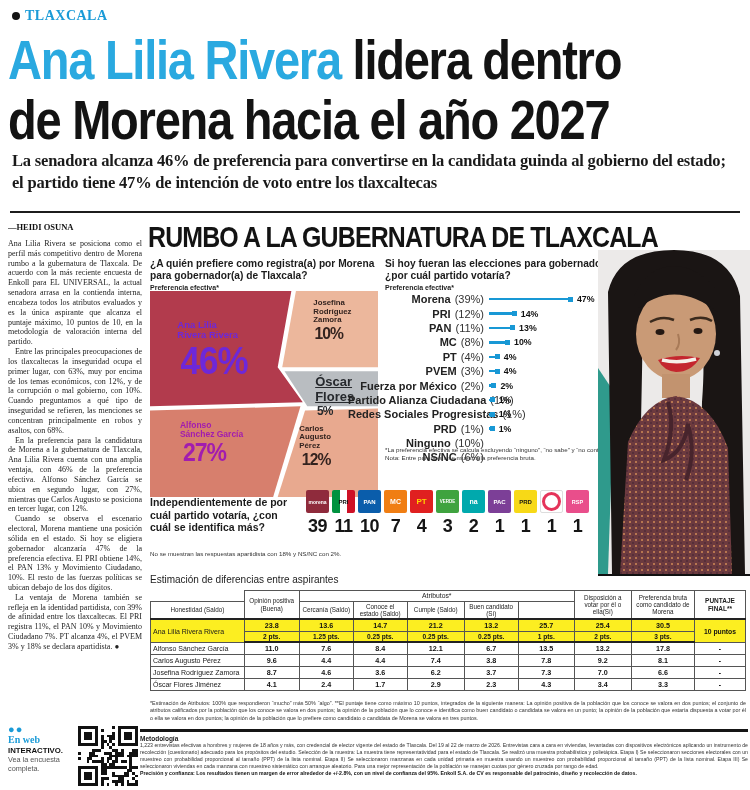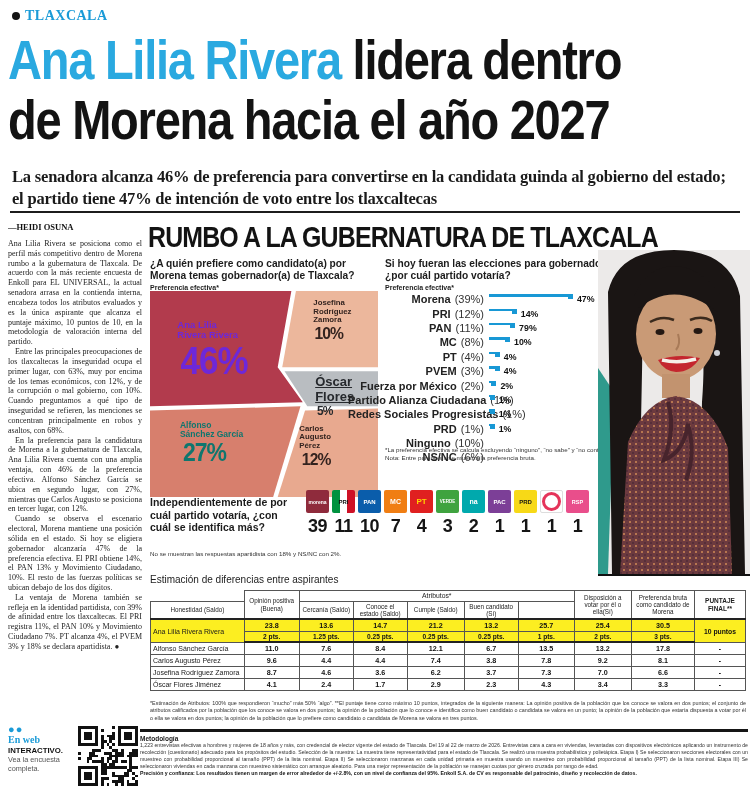--- a/index.html
+++ b/index.html
@@ -7,21 +7,21 @@
         font-family:"Liberation Sans",sans-serif;color:#111;}
   
   .kicker{position:absolute;left:12px;top:8px;display:flex;align-items:center;gap:5px;}
   .kicker .dot{width:8px;height:8px;border-radius:50%;background:#141414;}
   .kicker .klabel{font-family:"Liberation Serif",serif;font-weight:bold;font-size:14px;
                   letter-spacing:.5px;color:#1b9bd7;}
   .hline{position:absolute;left:8px;font-weight:bold;font-size:56px;letter-spacing:-1.5px;
          line-height:1;transform:scaleX(.84);transform-origin:left;white-space:nowrap;color:#131313;}
   .hl1{top:32px;} .hl2{top:92px;}
   .hl-blue{color:#2aa9e0;}
-  .deck{position:absolute;left:12px;top:166px;width:726px;font-family:"Liberation Serif",serif;
+  .deck{position:absolute;left:12px;top:150px;width:726px;font-family:"Liberation Serif",serif;
         font-weight:bold;font-size:16.5px;line-height:1.32;color:#1a1a1a;letter-spacing:-.2px;}
   .toprule{position:absolute;left:10px;top:211px;width:730px;height:2px;background:#1c1c1c;}
   
   .artcol{position:absolute;left:8px;top:220px;width:134px;height:500px;overflow:hidden;}
   .byline{font-family:"Liberation Serif",serif;font-weight:bold;font-size:8.5px;margin:2px 0 7px 0;}
   #article p{font-family:"Liberation Serif",serif;font-size:8px;line-height:1.23;margin:0;
              text-align:justify;color:#222;}
   #article p.ind{text-indent:7px;}
   .promo{position:absolute;left:8px;top:724px;width:66px;}
   .promo .dots{color:#1b9bd7;font-size:11px;line-height:10px;letter-spacing:1px;}
@@ -41,21 +41,21 @@
   .tm-region{position:absolute;inset:0;}
   .tm-label{position:absolute;transform:translateX(-50%);line-height:1.1;}
   .tm-name{font-weight:bold;}
   .tm-val{font-weight:bold;letter-spacing:-1px;transform:scaleX(.92);transform-origin:center;}
   
   .bars{position:absolute;left:200px;top:74px;width:320px;}
   .brow{display:flex;align-items:center;height:14.4px;}
   .blcell{width:136px;text-align:right;white-space:nowrap;font-size:11px;color:#222;}
   .blab{font-weight:bold;}
   .bgross{margin-left:4px;color:#333;}
-  .bbar{display:flex;margin-left:5px;}
+  .bbar{display:flex;align-items:center;margin-left:5px;}
   .bline{height:2.5px;background:#1898d5;}
   .bcap{width:5px;height:5px;background:#1898d5;margin-left:-1px;}
   .bval{font-weight:bold;font-size:8.8px;margin-left:4px;color:#111;}
   .bars-foot{position:absolute;left:237px;top:228px;width:248px;font-size:6.2px;line-height:1.35;color:#333;}
   
   .identq{position:absolute;left:2px;top:278px;width:146px;font-weight:bold;font-size:10.5px;line-height:1.2;color:#1c1c1c;}
   .parties{position:absolute;left:158px;top:272px;display:flex;gap:3px;}
   .pcol{width:23px;text-align:center;}
   .plogo{width:23px;height:23px;border-radius:2px;display:flex;align-items:center;justify-content:center;
          font-weight:bold;color:#fff;overflow:hidden;}
@@ -347,36 +347,36 @@
       <rect x="17" y="20" width="1" height="1" fill="#111"></rect>
       <rect x="18" y="20" width="1" height="1" fill="#111"></rect>
       <rect x="19" y="20" width="1" height="1" fill="#111"></rect>
       <rect x="20" y="20" width="1" height="1" fill="#111"></rect>
     </svg>
 
   <div class="info">
     <div class="ititle">RUMBO A LA GUBERNATURA DE TLAXCALA</div>
 
     <div class="q q1">
-      <div>¿A quién prefiere como candidato(a) por Morena temas gobernador(a) de Tlaxcala?</div>
+      <div>¿A quién prefiere como registra(a) por Morena para gobernador(a) de Tlaxcala?</div>
       <div class="qnote">Preferencia efectiva*</div>
     </div>
     <div class="q q2">
       <div>Si hoy fueran las elecciones para gobernador(a), ¿por cuál partido votaría?</div>
       <div class="qnote">Preferencia efectiva*</div>
     </div>
 
     <div class="treemap" id="treemap">
         <div class="tm-region" style="background: rgb(178, 59, 77); clip-path: polygon(0px 0px, 62% 0px, 56% 37%, 67% 54%, 0px 56%);"></div>
         <div class="tm-label" style="left: 28%; top: 14%; color: #6d28d9;">
           <div class="tm-name" style="font-size: 9.5px;">Ana Lilia<br>Rivera Rivera</div>
           <div class="tm-val" style="font-size: 38px;">46%</div>
         </div>
         <div class="tm-region" style="background: rgb(215, 127, 109); clip-path: polygon(0px 58%, 66% 56%, 54% 100%, 0px 100%);"></div>
-        <div class="tm-label" style="left: 27%; top: 63%; color: #0f766e;">
+        <div class="tm-label" style="left: 27%; top: 63%; color: #a21caf;">
           <div class="tm-name" style="font-size: 8.5px;">Alfonso<br>Sánchez García</div>
           <div class="tm-val" style="font-size: 25px;">27%</div>
         </div>
         <div class="tm-region" style="background: rgb(232, 169, 143); clip-path: polygon(68% 58%, 100% 57%, 100% 100%, 56% 100%);"></div>
         <div class="tm-label" style="left: 77%; top: 65%; color: rgb(51, 35, 31);">
           <div class="tm-name" style="font-size: 7.8px;">Carlos Augusto<br>Pérez</div>
           <div class="tm-val" style="font-size: 17px;">12%</div>
         </div>
         <div class="tm-region" style="background: rgb(236, 183, 156); clip-path: polygon(64% 0px, 100% 0px, 100% 37%, 58% 37%);"></div>
         <div class="tm-label" style="left: 80%; top: 4%; color: rgb(51, 35, 31);">
@@ -405,21 +405,21 @@
             <span class="bline" style="width: 23.8px; background: rgb(24, 152, 213);"></span>
             <span class="bcap" style="background: rgb(24, 152, 213);"></span>
             <span class="bval">14%</span>
           </span>
         </div>
         <div class="brow">
           <span class="blcell"><span class="blab">PAN</span><span class="bgross">(11%)</span></span>
           <span class="bbar">
             <span class="bline" style="width: 22.1px; background: rgb(24, 152, 213);"></span>
             <span class="bcap" style="background: rgb(24, 152, 213);"></span>
-            <span class="bval">79%</span>
+            <span class="bval">13%</span>
           </span>
         </div>
         <div class="brow">
           <span class="blcell"><span class="blab">MC</span><span class="bgross">(8%)</span></span>
           <span class="bbar">
             <span class="bline" style="width: 17px; background: rgb(24, 152, 213);"></span>
             <span class="bcap" style="background: rgb(24, 152, 213);"></span>
             <span class="bval">10%</span>
           </span>
         </div>

